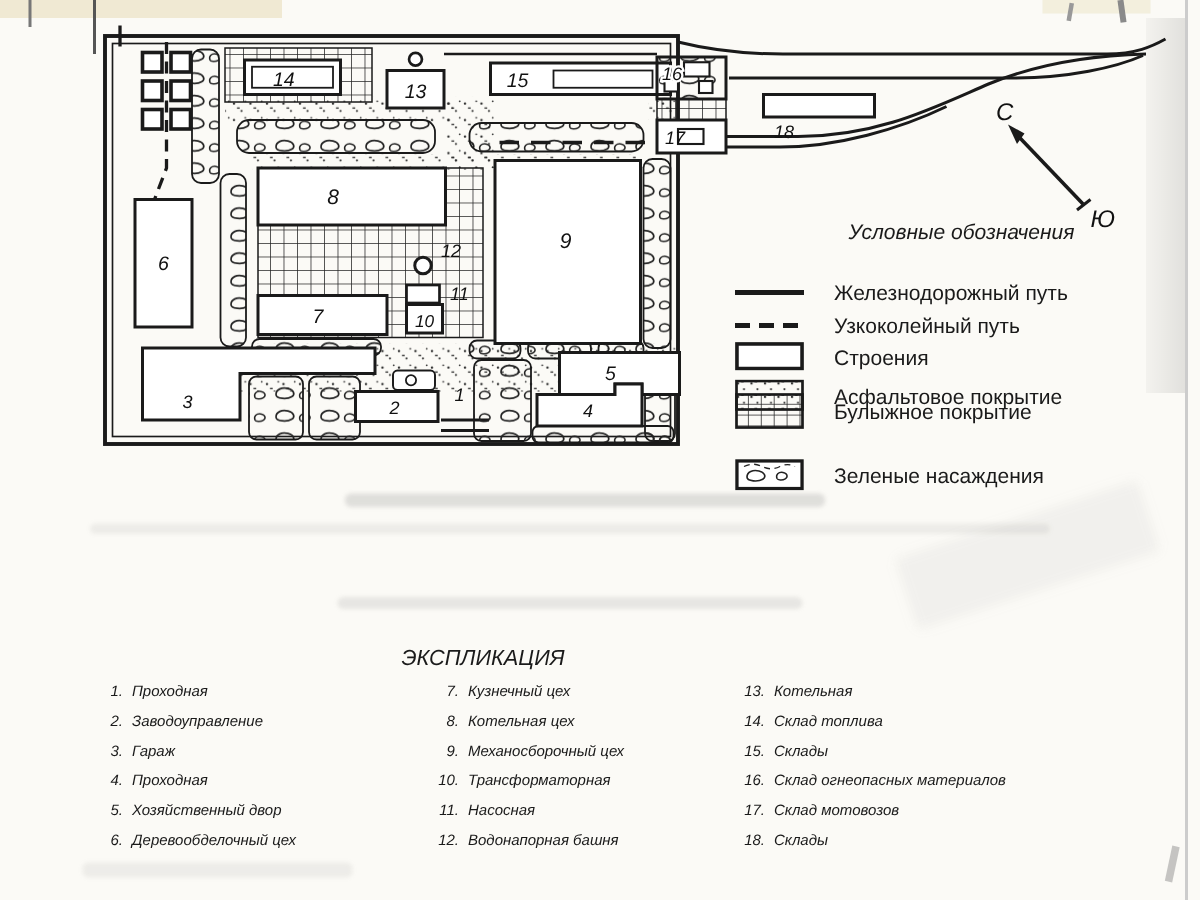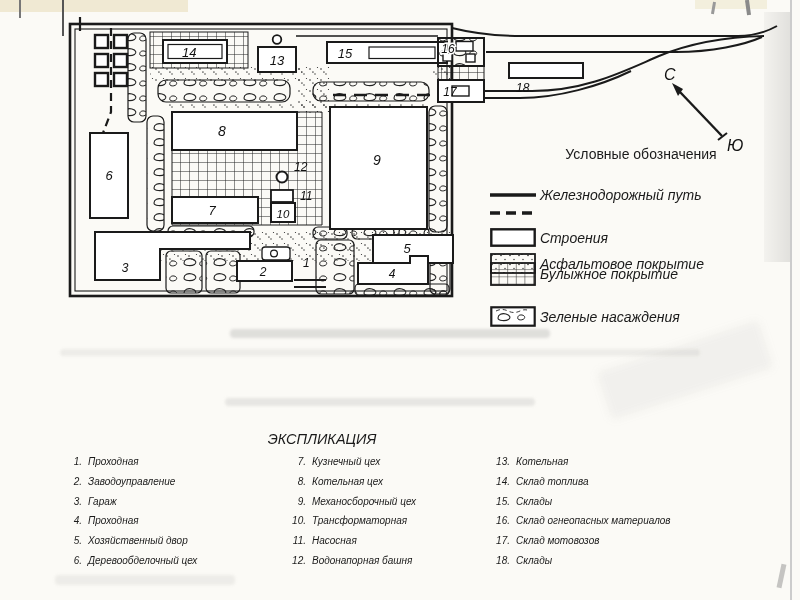--- a/index.html
+++ b/index.html
@@ -4,24 +4,24 @@
 <style>
   *{margin:0;padding:0;box-sizing:border-box}
   html,body{width:800px;height:600px}
   body{position:relative;background:#fbfaf6;overflow:hidden;
        font-family:"Liberation Sans",sans-serif;color:#1a1a1a}
   .abs{position:absolute}
 
   
   .legend{left:486px;top:142px;width:310px}
   .legend-title{position:absolute;top:4px;left:0;width:100%;text-align:center;
-                font-size:14px;}
+                font-size:14px;font-style:italic}
   .lrow{position:absolute;left:4px;display:flex;align-items:center}
   .lsym{flex:0 0 50px;display:flex;align-items:center}
-  .llab{font-size:14px;font-style:italic;white-space:nowrap;}
+  .llab{font-size:14px;white-space:nowrap;margin-left:16px}
 
   
   .expl-title{left:0;top:431px;width:644px;text-align:center;
               font-size:14.5px;font-style:italic}
   .ecol{top:452px}
   .ecol1{left:58px}.ecol2{left:278px}.ecol3{left:482px}
   .erow{height:19.8px;line-height:19.8px;white-space:nowrap;font-size:10px}
   .enum{display:inline-block;text-align:right;margin-right:6px;font-style:italic}
   .ecol1 .enum{width:24px}.ecol2 .enum{width:28px}.ecol3 .enum{width:28px}
   .ename{font-style:italic}
@@ -181,20 +181,21 @@
     </span>
     <span class="llab">Железнодорожный путь</span>
   </div>
 
   <div class="lrow" style="top:67px">
     <span class="lsym">
       <svg width="46" height="8">
           <line x1="0" y1="4" x2="46" y2="4" stroke="#1a1a1a" stroke-width="3.4" stroke-dasharray="10,6"></line>
         </svg>
     </span>
+    <span class="llab">Узкоколейный путь</span>
   </div>
 
   <div class="lrow" style="top:86px">
     <span class="lsym">
       <svg width="46" height="19">
           <rect x="1.3" y="1.3" width="43.4" height="16.4" fill="#fff" stroke="#1a1a1a" stroke-width="2.4"></rect>
         </svg>
     </span>
     <span class="llab">Строения</span>
   </div>

